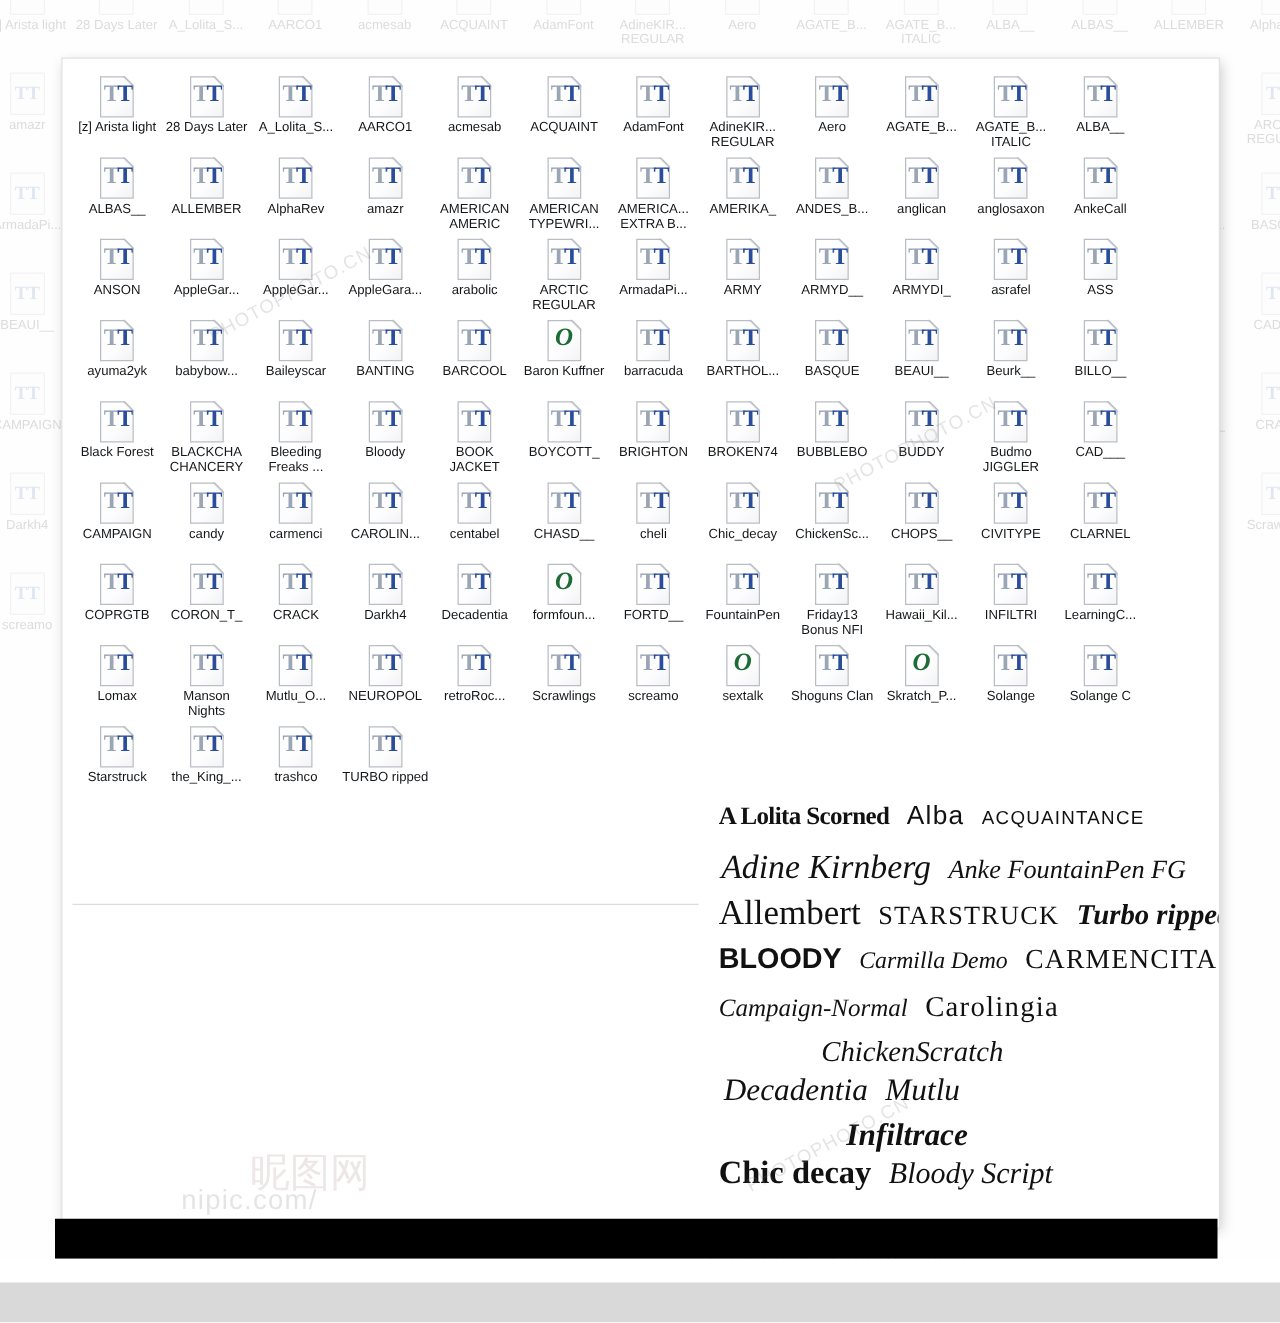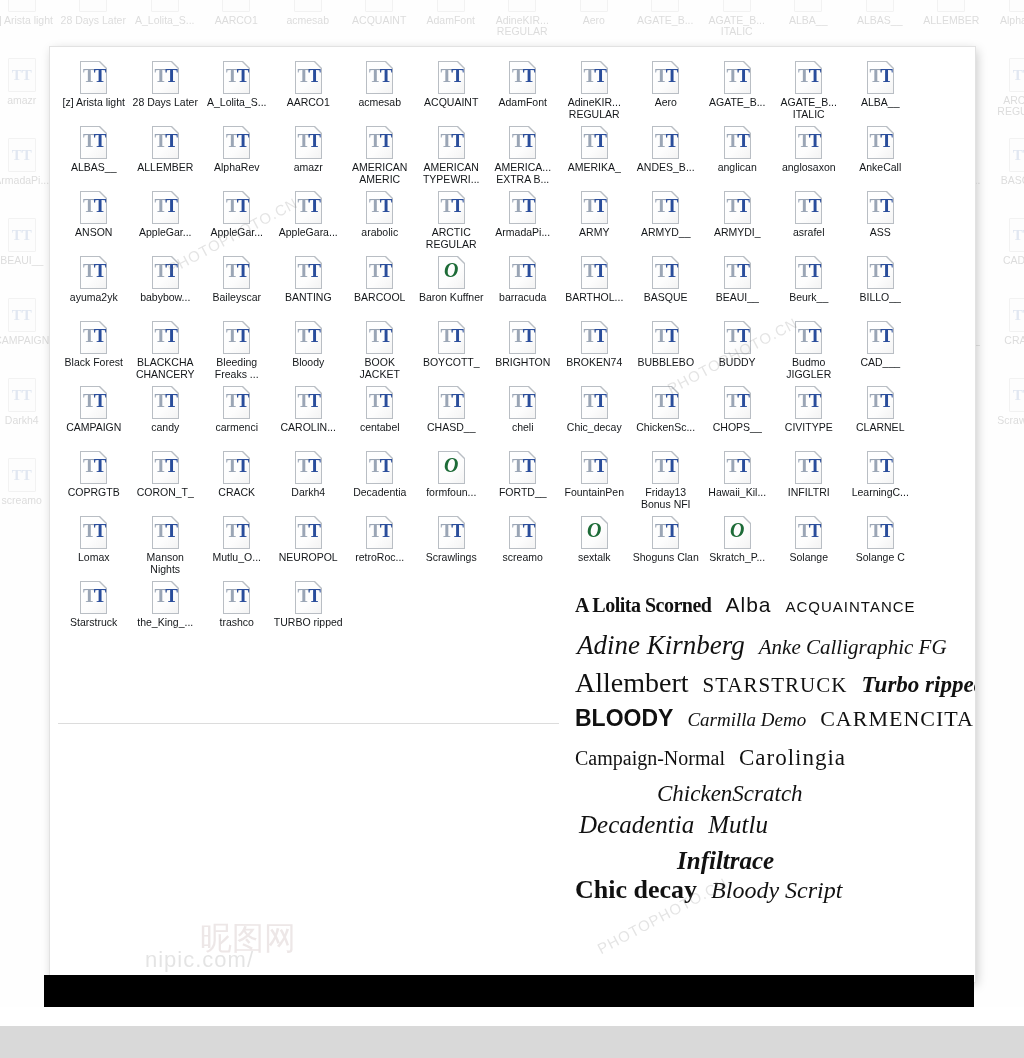--- a/index.html
+++ b/index.html
@@ -92,21 +92,21 @@
     font-family:"Liberation Sans", sans-serif;
   }
 
   #grid-divider{
     position:absolute; left:8px; top:676px; width:909px; height:1px;
     background:#dcdcdc;
   }
 
   
   #font-preview{
-    position:absolute; left:509px; top:536px; width:416px; height:345px;
+    position:absolute; left:509px; top:584px; width:416px; height:345px;
     background:#ffffff;
     overflow:hidden;
   }
   .pv-row{
     display:flex; align-items:baseline; gap:14px;
     padding-left:8px;
     color:#111;
     white-space:nowrap;
   }
   .pv-s{ font-family:"Liberation Serif","DejaVu Serif",serif; }
@@ -1365,34 +1365,34 @@
   <div id="grid-divider"></div>
 
   <div id="font-preview">
       <div class="pv-row" style="position: absolute; top: 10px; left: 8px;">
         <span class="pv-s" style="font-weight:bold;font-size:20px;letter-spacing:-0.5px;">A Lolita Scorned</span>
         <span class="pv-n" style="font-size:21px;letter-spacing:1px;">Alba</span>
         <span class="pv-n" style="font-size:15px;letter-spacing:1px;">ACQUAINTANCE</span>
       </div>
       <div class="pv-row" style="position: absolute; top: 47px; left: 10px;">
         <span class="pv-s" style="font-style:italic;font-size:27px;">Adine Kirnberg</span>
-        <span class="pv-s" style="font-style:italic;font-size:21px;">Anke Calligraphic FG</span>
+        <span class="pv-s" style="font-style:italic;font-size:21px;">Anke FountainPen FG</span>
       </div>
       <div class="pv-row" style="position: absolute; top: 84px; left: 8px;">
         <span class="pv-s" style="font-size:28px;">Allembert</span>
         <span class="pv-s" style="font-size:21px;letter-spacing:1px;">STARSTRUCK</span>
         <span class="pv-s" style="font-style:italic;font-weight:bold;font-size:23px;">Turbo ripped</span>
       </div>
       <div class="pv-row" style="position: absolute; top: 122px; left: 8px;">
         <span class="pv-n" style="font-weight:bold;font-size:23px;">BLOODY</span>
         <span class="pv-s" style="font-style:italic;font-size:19px;">Carmilla Demo</span>
         <span class="pv-s" style="font-size:22px;letter-spacing:1px;">CARMENCITA</span>
       </div>
       <div class="pv-row" style="position: absolute; top: 162px; left: 8px;">
-        <span class="pv-s" style="font-size:20px;">Campaign-Normal</span>
+        <span class="pv-s" style="font-style:italic;font-size:20px;">Campaign-Normal</span>
         <span class="pv-s" style="font-size:23px;letter-spacing:1px;">Carolingia</span>
       </div>
       <div class="pv-row" style="position: absolute; top: 198px; left: 90px;">
         <span class="pv-s" style="font-style:italic;font-size:23px;">ChickenScratch</span>
       </div>
       <div class="pv-row" style="position: absolute; top: 228px; left: 12px;">
         <span class="pv-s" style="font-style:italic;font-size:25px;">Decadentia</span>
         <span class="pv-s" style="font-style:italic;font-size:25px;">Mutlu</span>
       </div>
       <div class="pv-row" style="position: absolute; top: 264px; left: 110px;">

